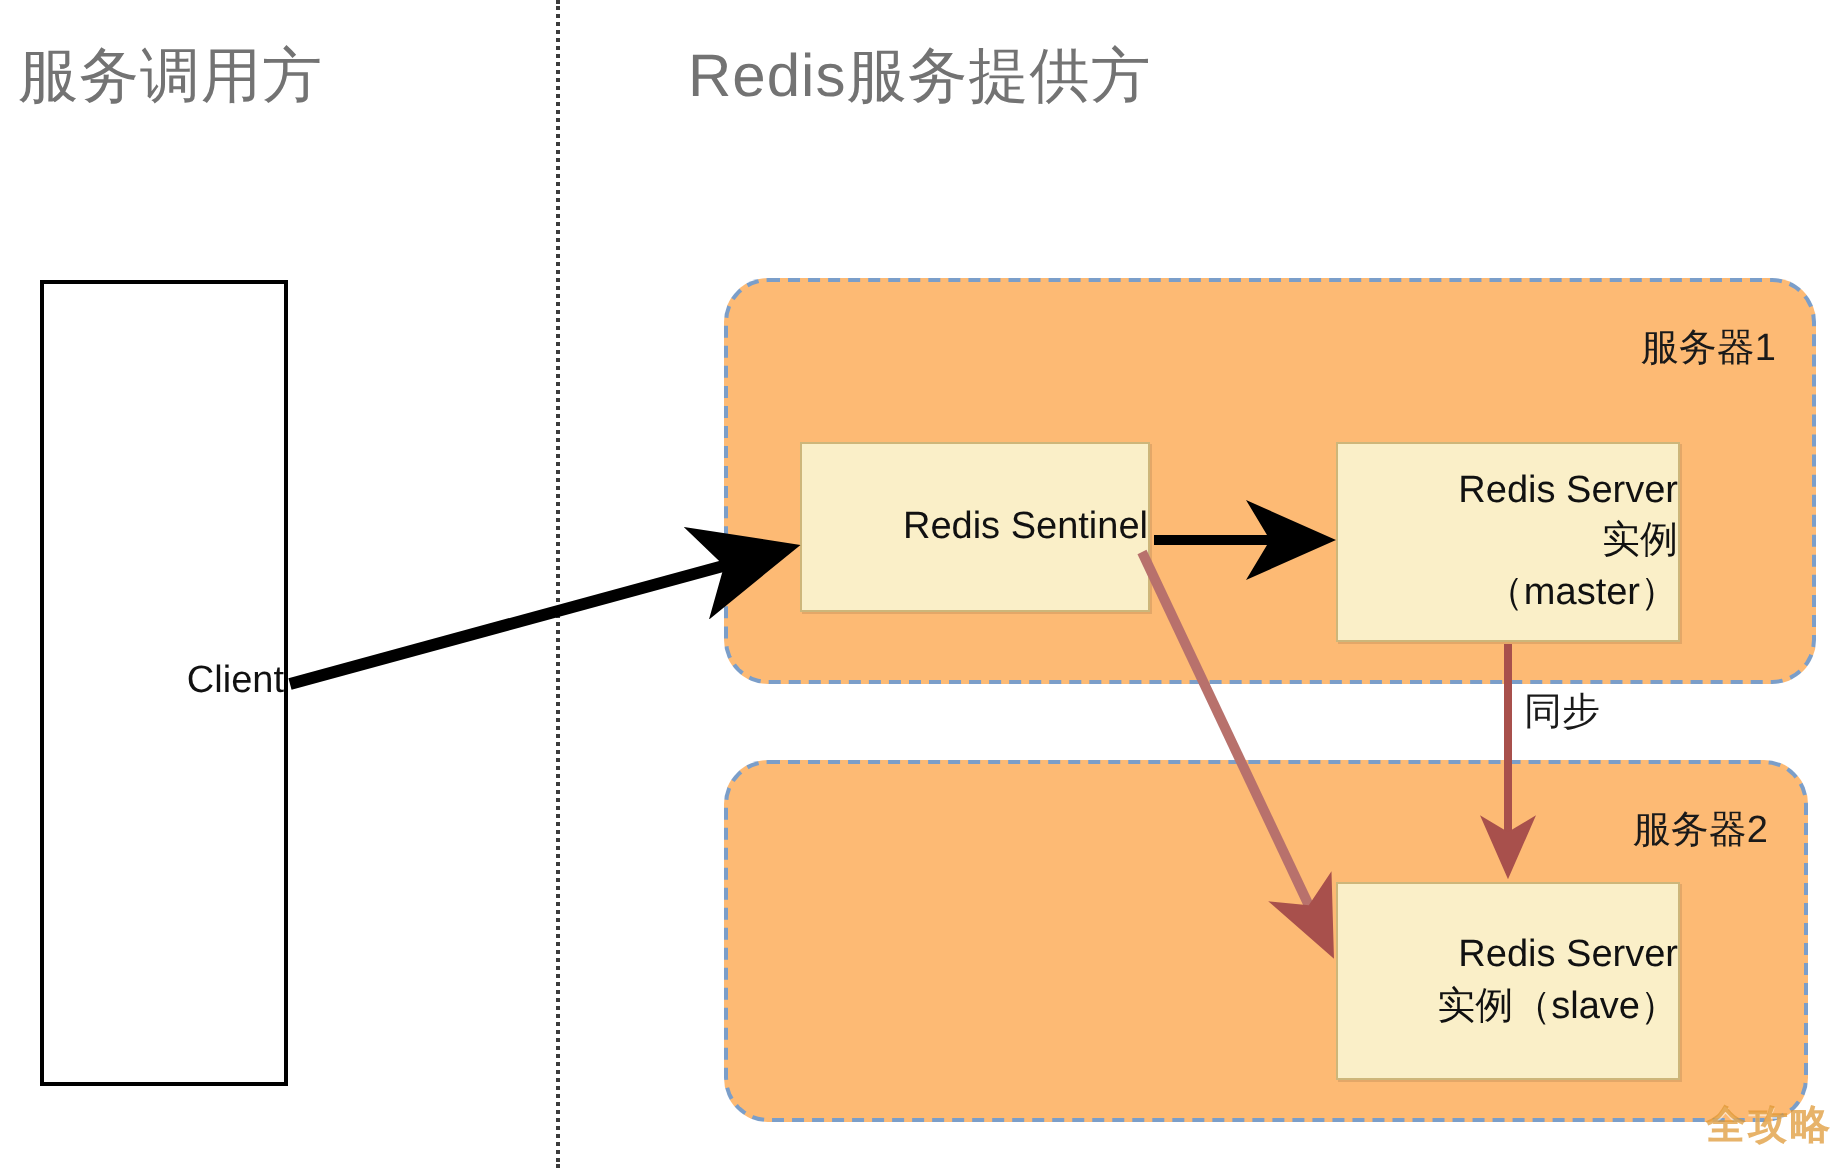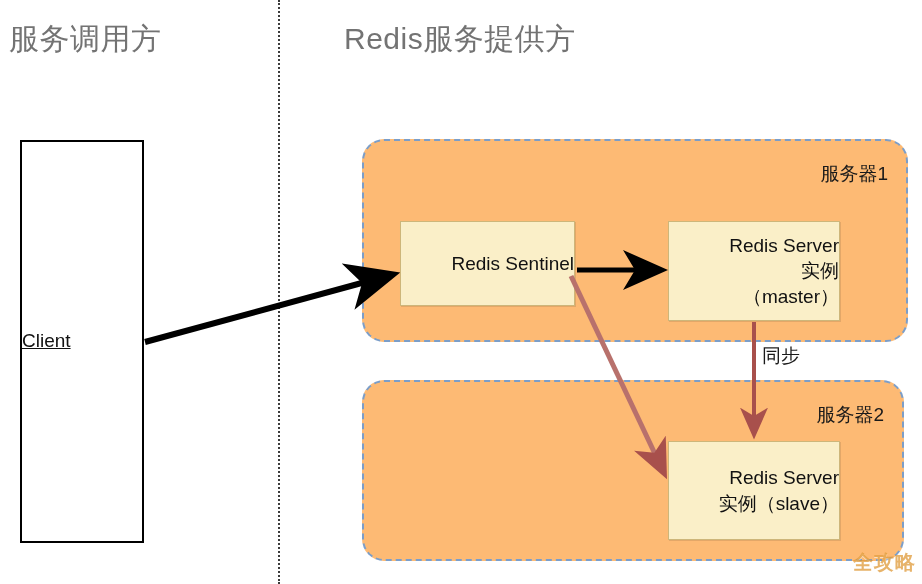--- a/index.html
+++ b/index.html
@@ -51,24 +51,23 @@
     height: 403px;
     border: 2px solid #000000;
     background: #ffffff;
     box-sizing: border-box;
   }
   #client-label {
     position: absolute;
     left: 0;
     right: 0;
     top: 188px;
-    text-align: left;
+    text-align: right;
     font-size: 19px;
     color: #111111;
-    text-decoration: underline;
   }
 
   
   .server-container {
     position: absolute;
     background: #fdba74;
     border: 2px dashed #7b9ec9;
     border-radius: 22px;
     box-sizing: border-box;
   }

